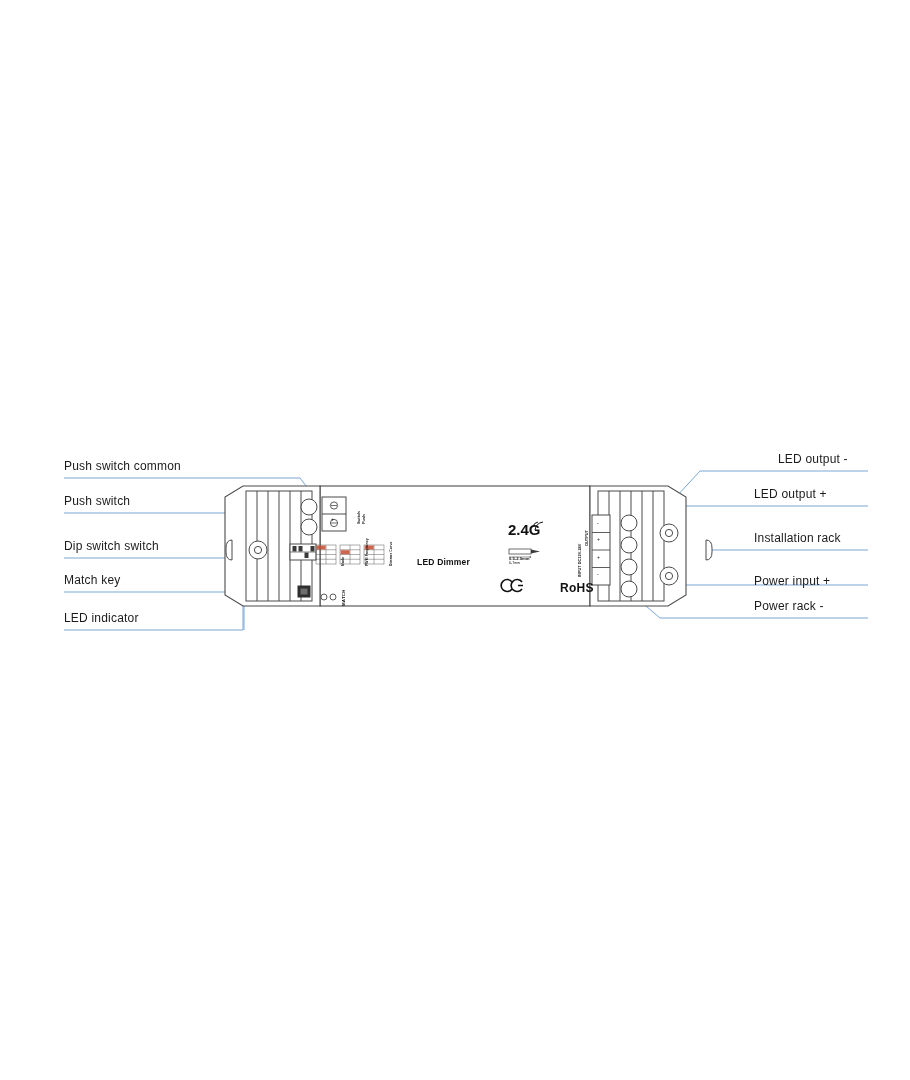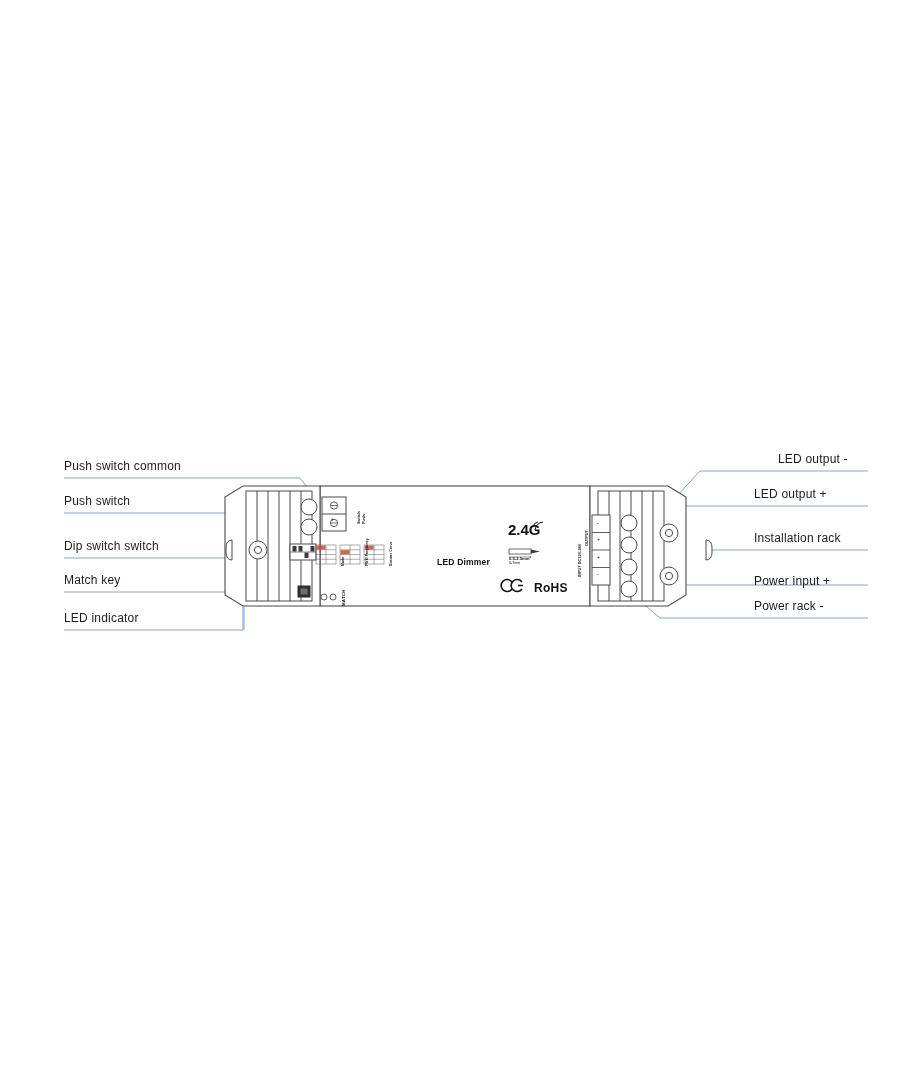--- a/index.html
+++ b/index.html
@@ -239,28 +239,28 @@
 <div class="callout-label" style="left:64px; top:538px;">Dip switch switch</div>
 <div class="callout-label" style="left:64px; top:572px;">Match key</div>
 <div class="callout-label" style="left:64px; top:610px;">LED indicator</div>
 
 <div class="callout-label right" style="left:754px; top:451px;margin-left:24px;">LED output -</div>
 <div class="callout-label right" style="left:754px; top:486px;">LED output +</div>
 <div class="callout-label right" style="left:754px; top:530px;">Installation rack</div>
 <div class="callout-label right" style="left:754px; top:565px;margin-top:8px;">Power input +</div>
 <div class="callout-label right" style="left:754px; top:598px;">Power rack -</div>
 
-<div class="device-text label-dimmer" style="left:417px; top:557px;margin-left:20px;">LED Dimmer</div>
+<div class="device-text label-dimmer" style="left:417px; top:557px;">LED Dimmer</div>
 
 <div class="device-text label-24g" style="left:508px; top:521px;">2.4G</div>
 
 <div class="device-text" style="left:509px; top:556px; font-size:4.2px; font-weight:bold;">0.5-2.0mm²</div>
 <div class="device-text" style="left:509px; top:561px; font-size:3.6px;">6-7mm</div>
 
-<div class="device-text label-rohs" style="left:534px; top:581px;">RoHS</div>
+<div class="device-text label-rohs" style="left:560px; top:581px;">RoHS</div>
 
 <div class="device-text rot90 tiny2" style="left:357px; top:524px; font-weight:bold;">Switch</div>
 <div class="device-text rot90 tiny2" style="left:362px; top:524px; font-weight:bold;">Push</div>
 
 <div class="device-text rot90 label-match" style="left:341px; top:606px;">MATCH</div>
 
 <div class="device-text rot90 tiny2" style="left:585px; top:546px; font-weight:bold;">OUTPUT</div>
 
 <div class="device-text rot90 tiny2" style="left:578px; top:577px; font-weight:bold;">INPUT DC12V-24V</div>
 

